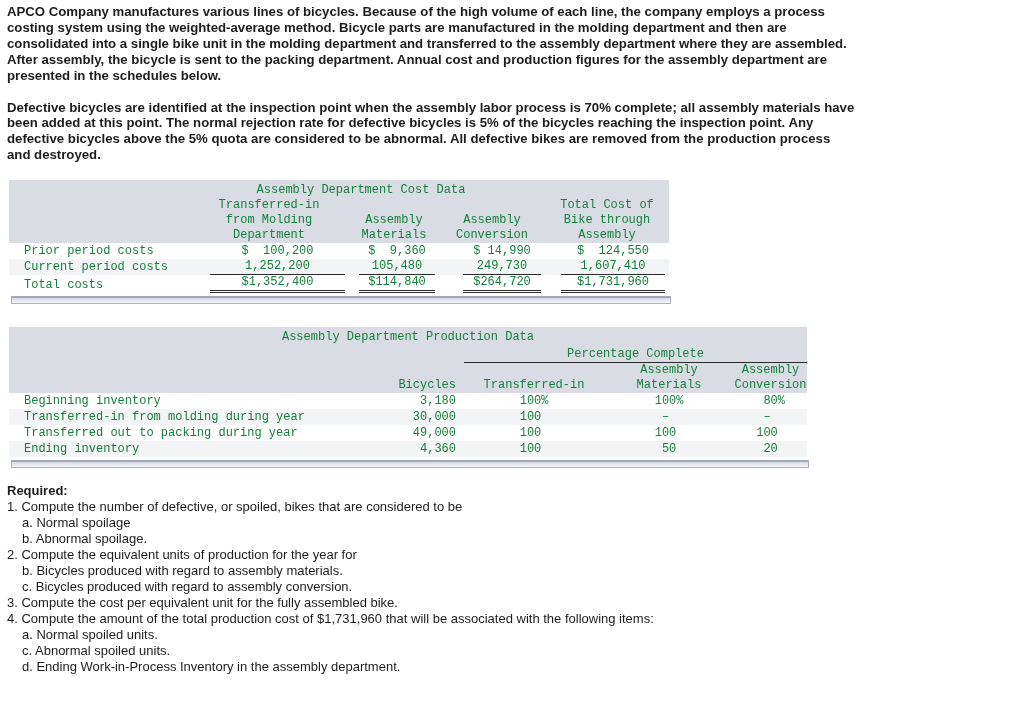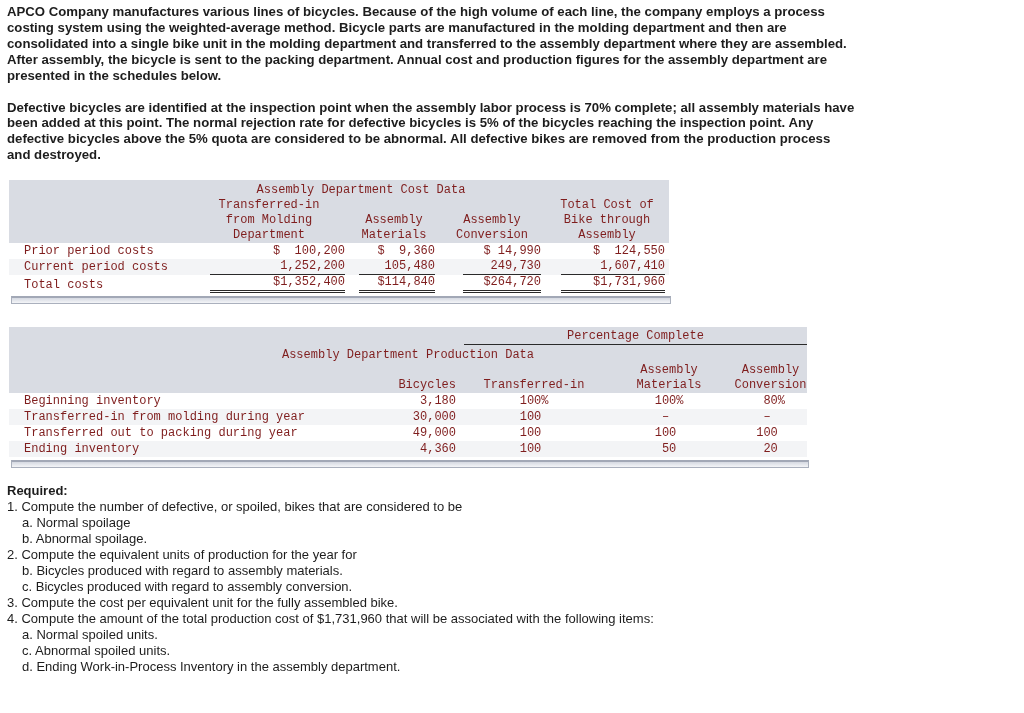--- a/index.html
+++ b/index.html
@@ -25,38 +25,38 @@
     font-weight:bold;
   }
   
   table{border-collapse:collapse;table-layout:fixed;}
   td,th{
     padding:0;
     font-family:"Liberation Mono","DejaVu Sans Mono",monospace;
     font-weight:normal;
     font-size:12px;
     line-height:15px;
-    color:#7f1d1d;
+    color:#15803d;
     white-space:pre;
     vertical-align:bottom;
   }
   tr.title-row td{
     text-align:center;
     height:18px;
     padding-top:3px;
     vertical-align:top;
   }
   .hdr{background:var(--header-bg);}
   th.ml{white-space:pre-line;}
   td.lbl{text-align:left;padding-left:15px;white-space:pre;}
   tr.data td{height:16px;}
   tr.shaded{background:var(--alt-row);}
   td.num{text-align:right;}
   td.ctr{text-align:center;}
-  span.v{display:inline-block;text-align:right;white-space:pre;}
+  span.v{display:inline-block;text-align:center;white-space:pre;}
   
   .t1 span.c1{width:135px;}
   .t1 span.c2{width:76px;}
   .t1 span.c3{width:78px;}
   .t1 span.c4{width:104px;}
   .t1 td.num{padding-right:4px;}
   tr.single span.v{border-bottom:1px solid var(--rule);}
   tr.double span.v{border-bottom:3px double var(--rule);}
   .t1 tr.title-row td{text-indent:44px;}
   .t1 th{text-align:center;white-space:pre-line;}
@@ -157,26 +157,26 @@
 <div class="twrap twrap2">
   <table class="t2">
     <colgroup>
       <col style="width:330px">
         <col style="width:125px">
         <col style="width:140px">
         <col style="width:130px">
         <col style="width:73px">
     </colgroup>
     <tbody>
-        <tr class="hdr">
+        <tr class="hdr title-row">
+      <td colspan="5">Assembly Department Production Data</td>
+    </tr>
+    <tr class="hdr">
       <td colspan="2"></td>
       <th colspan="3" class="pct-group">Percentage Complete</th>
-    </tr>
-    <tr class="hdr title-row">
-      <td colspan="5">Assembly Department Production Data</td>
     </tr>
     <tr class="hdr">
       <td></td>
       <th class="rgt">Bicycles</th>
       <th>Transferred-in</th>
       <th class="ml">Assembly
 Materials</th>
       <th class="ml">Assembly
 Conversion</th>
     </tr>

